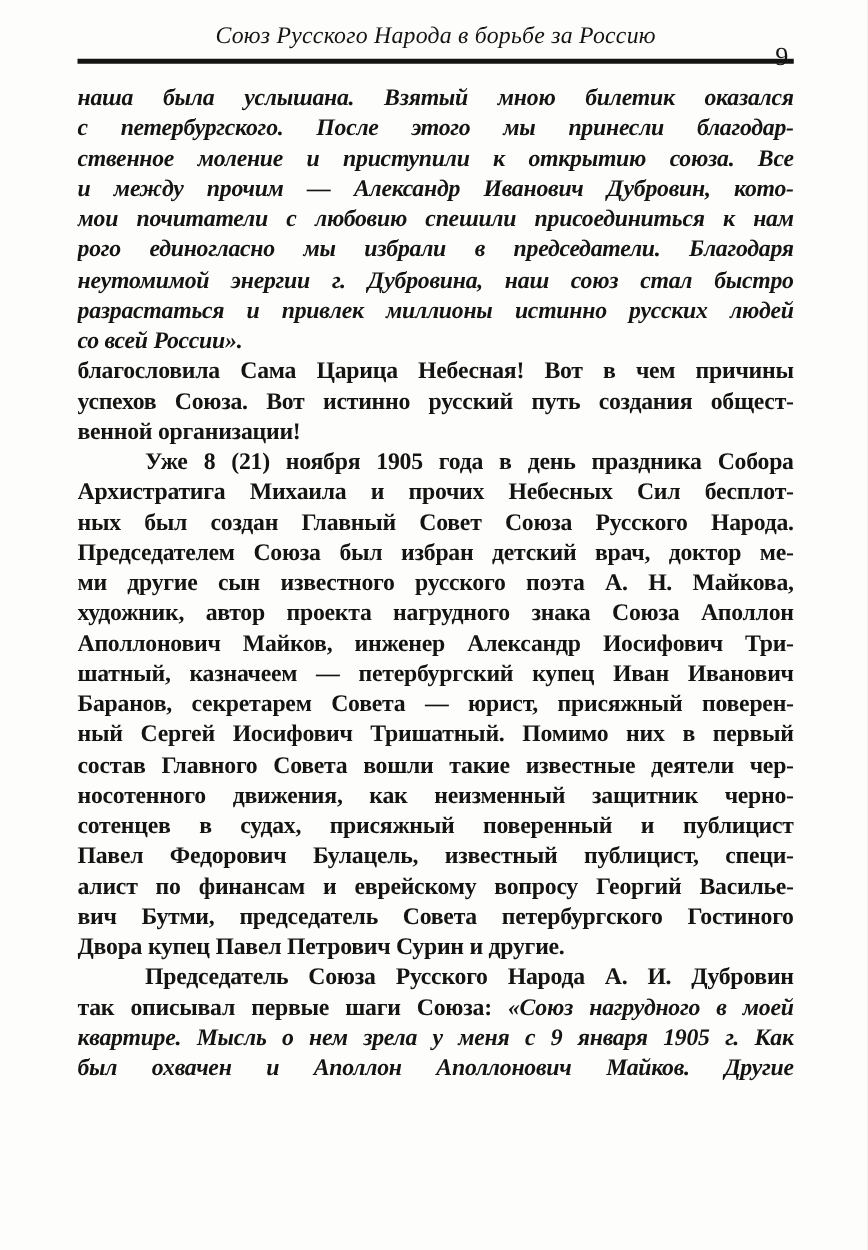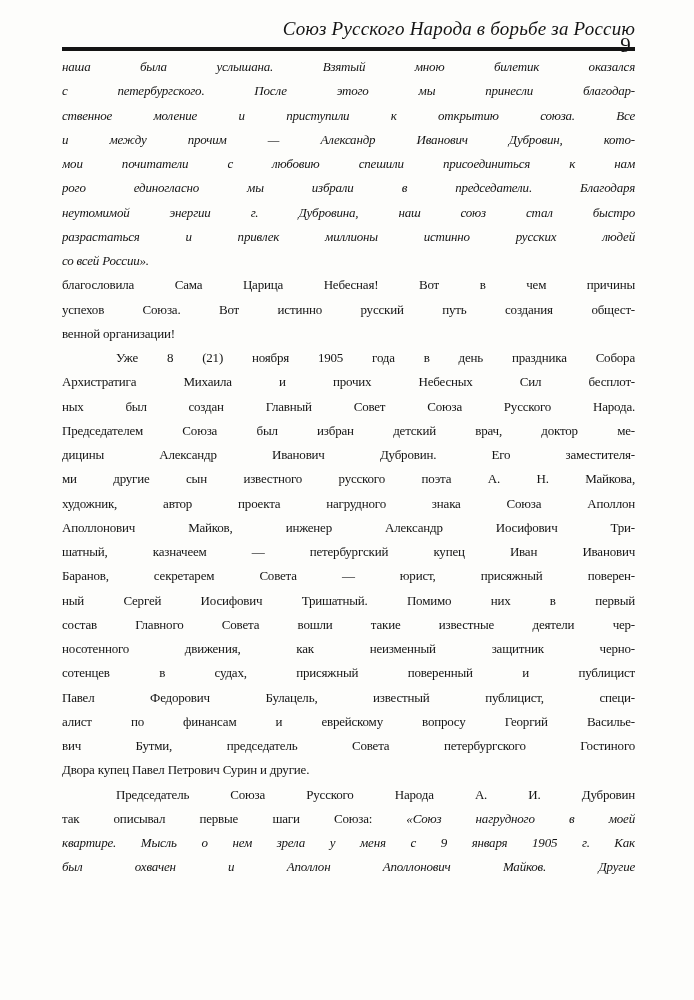--- a/index.html
+++ b/index.html
@@ -17,21 +17,21 @@
     font-family: "Liberation Serif", "DejaVu Serif", serif;
     overflow: hidden;
   }
   
   .running-head {
     position: absolute;
     left: 62px;
     top: 18px;
     width: 573px;
     height: 26px;
-    text-align: right;
+    text-align: center;
     font-style: italic;
     font-size: 19px;
     font-weight: 500;
     letter-spacing: 0.2px;
     white-space: nowrap;
   }
   .page-number {
     position: absolute;
     right: 4px;
     top: 15px;
@@ -44,24 +44,24 @@
     left: 62px;
     top: 47px;
     width: 573px;
     height: 3.5px;
     background: #141414;
   }
   
   .body-text {
     position: absolute;
     left: 62px;
-    top: 55px;
+    top: 67px;
     width: 573px;
-    font-size: 13px;
-    font-weight: 400;
+    font-size: 19px;
+    font-weight: 700;
     line-height: 24.25px;
     letter-spacing: -0.2px;
   }
   .para { margin: 0; }
   .line {
     text-align: justify;
     text-align-last: justify;
     height: 24.25px;
     overflow: hidden;
     white-space: normal;
@@ -101,21 +101,20 @@
       <div class="para">
         <div class="line"><span>благословила Сама Царица Небесная! Вот в чем причины</span></div>
         <div class="line"><span>успехов Союза. Вот истинно русский путь создания общест-</span></div>
         <div class="line line-end"><span>венной организации!</span></div>
       </div>
       <div class="para">
         <div class="line indent"><span>Уже 8 (21) ноября 1905 года в день праздника Собора</span></div>
         <div class="line"><span>Архистратига Михаила и прочих Небесных Сил бесплот-</span></div>
         <div class="line"><span>ных был создан Главный Совет Союза Русского Народа.</span></div>
         <div class="line"><span>Председателем Союза был избран детский врач, доктор ме-</span></div>
-        <div class="line"><span>дицины Александр Иванович Дубровин. Его заместителя-</span></div>
         <div class="line"><span>ми другие сын известного русского поэта А. Н. Майкова,</span></div>
         <div class="line"><span>художник, автор проекта нагрудного знака Союза Аполлон</span></div>
         <div class="line"><span>Аполлонович Майков, инженер Александр Иосифович Три-</span></div>
         <div class="line"><span>шатный, казначеем — петербургский купец Иван Иванович</span></div>
         <div class="line"><span>Баранов, секретарем Совета — юрист, присяжный поверен-</span></div>
         <div class="line"><span>ный Сергей Иосифович Тришатный. Помимо них в первый</span></div>
         <div class="line"><span>состав Главного Совета вошли такие известные деятели чер-</span></div>
         <div class="line"><span>носотенного движения, как неизменный защитник черно-</span></div>
         <div class="line"><span>сотенцев в судах, присяжный поверенный и публицист</span></div>
         <div class="line"><span>Павел Федорович Булацель, известный публицист, специ-</span></div>

